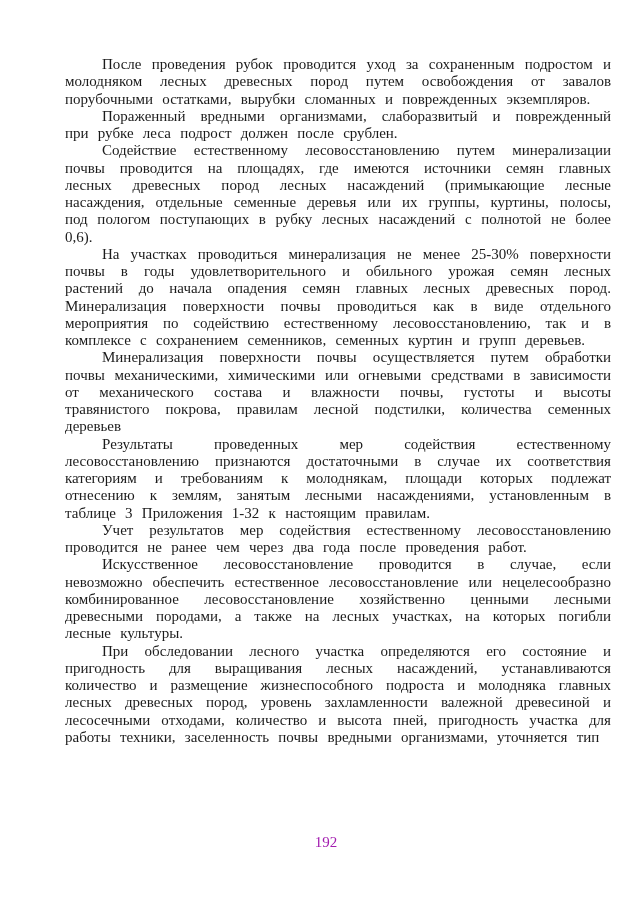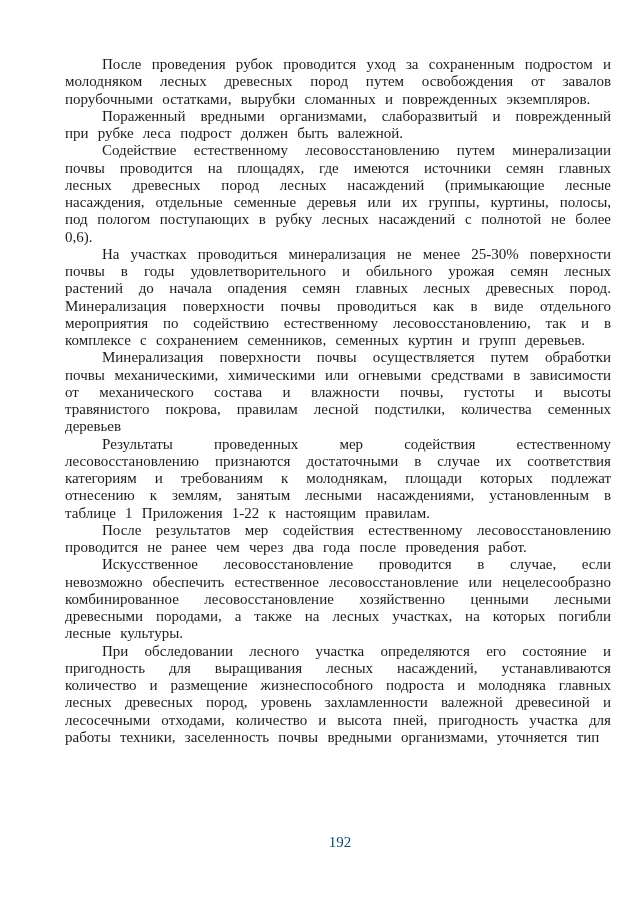--- a/index.html
+++ b/index.html
@@ -27,38 +27,38 @@
     padding: 0;
     font-size: 15px;
     line-height: 17.25px;
     text-align: justify;
     text-indent: 37px;
     word-spacing: 5.5px;
     -webkit-font-smoothing: antialiased;
   }
   .page-number {
     position: absolute;
-    left: 67px;
+    left: 53px;
     top: 834px;
     width: 546px;
     text-align: center;
     font-size: 15px;
     line-height: 17px;
-    color: #0c4a6e;
+    color: #a21caf;
   }
 </style>
 </head>
 <body>
 
 <div class="page">
   <div class="content">
     <p>После проведения рубок проводится уход за сохраненным подростом и молодняком лесных древесных пород путем освобождения от завалов порубочными остатками, вырубки сломанных и поврежденных экземпляров.</p>
-    <p>Пораженный вредными организмами, слаборазвитый и поврежденный при рубке леса подрост должен быть валежной.</p>
+    <p>Пораженный вредными организмами, слаборазвитый и поврежденный при рубке леса подрост должен после срублен.</p>
     <p>Содействие естественному лесовосстановлению путем минерализации почвы проводится на площадях, где имеются источники семян главных лесных древесных пород лесных насаждений (примыкающие лесные насаждения, отдельные семенные деревья или их группы, куртины, полосы, под пологом поступающих в рубку лесных насаждений с полнотой не более 0,6).</p>
     <p>На участках проводиться минерализация не менее 25-30% поверхности почвы в годы удовлетворительного и обильного урожая семян лесных растений до начала опадения семян главных лесных древесных пород. Минерализация поверхности почвы проводиться как в виде отдельного мероприятия по содействию естественному лесовосстановлению, так и в комплексе с сохранением семенников, семенных куртин и групп деревьев.</p>
     <p>Минерализация поверхности почвы осуществляется путем обработки почвы механическими, химическими или огневыми средствами в зависимости от механического состава и влажности почвы, густоты и высоты травянистого покрова, правилам лесной подстилки, количества семенных деревьев</p>
-    <p>Результаты проведенных мер содействия естественному лесовосстановлению признаются достаточными в случае их соответствия категориям и требованиям к молоднякам, площади которых подлежат отнесению к землям, занятым лесными насаждениями, установленным в таблице 1 Приложения 1-22 к настоящим правилам.</p>
-    <p>После результатов мер содействия естественному лесовосстановлению проводится не ранее чем через два года после проведения работ.</p>
+    <p>Результаты проведенных мер содействия естественному лесовосстановлению признаются достаточными в случае их соответствия категориям и требованиям к молоднякам, площади которых подлежат отнесению к землям, занятым лесными насаждениями, установленным в таблице 3 Приложения 1-32 к настоящим правилам.</p>
+    <p>Учет результатов мер содействия естественному лесовосстановлению проводится не ранее чем через два года после проведения работ.</p>
     <p>Искусственное лесовосстановление проводится в случае, если невозможно обеспечить естественное лесовосстановление или нецелесообразно комбинированное лесовосстановление хозяйственно ценными лесными древесными породами, а также на лесных участках, на которых погибли лесные культуры.</p>
     <p>При обследовании лесного участка определяются его состояние и пригодность для выращивания лесных насаждений, устанавливаются количество и размещение жизнеспособного подроста и молодняка главных лесных древесных пород, уровень захламленности валежной древесиной и лесосечными отходами, количество и высота пней, пригодность участка для работы техники, заселенность почвы вредными организмами, уточняется тип</p>
   </div>
   <div class="page-number">192</div>
 </div>
 
 </body></html>

